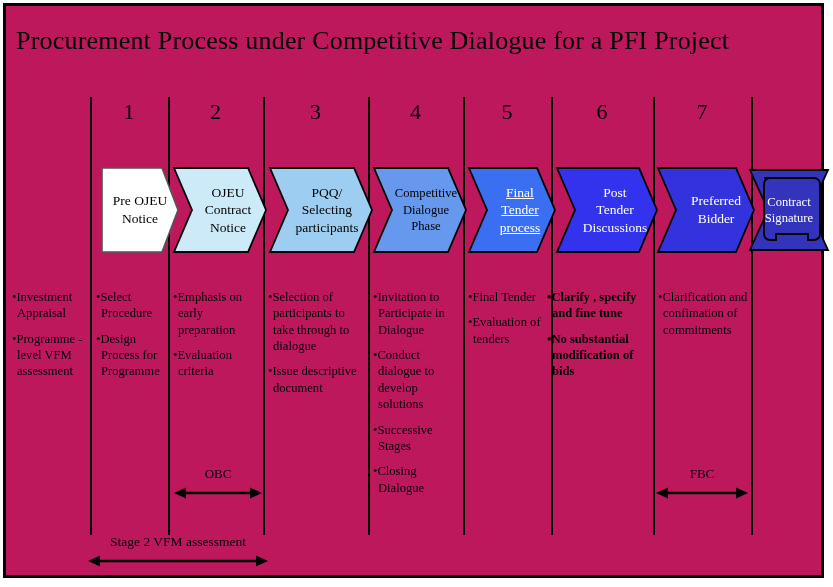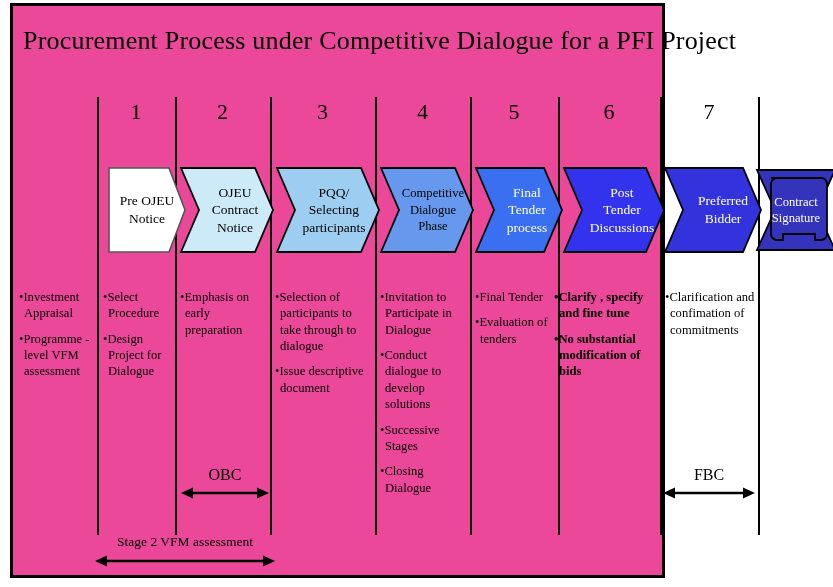--- a/index.html
+++ b/index.html
@@ -7,25 +7,24 @@
     background: #ffffff;
   }
   body {
     width: 833px; height: 587px;
     font-family: "Liberation Serif", "DejaVu Serif", serif;
     overflow: hidden;
   }
   #frame {
     position: absolute;
     left: 3px; top: 3px;
-    width: 655px; height: 575px;
+    width: 821px; height: 575px;
     border: 3px solid #000000;
     box-sizing: border-box;
-    background: #ec4899;
-    margin-left: 7px;
+    background: #be185d;
   }
   #canvas {
     position: absolute;
     left: 0; top: 0;
     width: 815px; height: 569px;
   }
   
   #title {
     position: absolute;
     left: 10px; top: 20px;
@@ -88,21 +87,21 @@
   
   .measure {
     position: absolute;
     height: 34px;
   }
   .measure .mlabel {
     position: absolute;
     width: 100%;
     text-align: center;
     top: -2px;
-    font-size: 16px;
+    font-size: 13px;
     color: #000;
   }
   .measure svg { position: absolute; left: 0; top: 16px; }
 
   
   .stagebar { position: absolute; height: 36px; }
   .stagebar .slabel {
     position: absolute;
     width: 100%;
     text-align: center;
@@ -164,21 +163,21 @@
       <svg width="96" height="92" viewBox="0 0 96 92">
         <polygon points="2,4 76,4 94,46 76,88 2,88 20,46" fill="#6699ee" stroke="#000000" stroke-width="1.8"></polygon>
       </svg>
       <div class="txt dark" style="padding-left:6px;padding-right:4px;font-size:12.6px;">Competitive<br>Dialogue<br>Phase</div>
     </div>
 
     <div class="shapewrap" style="left:461px; width:90px;">
       <svg width="90" height="92" viewBox="0 0 90 92">
         <polygon points="2,4 70,4 88,46 70,88 2,88 20,46" fill="#3b6ff2" stroke="#000000" stroke-width="1.8"></polygon>
       </svg>
-      <div class="txt white" style="padding-left:8px;padding-right:6px;">Final<br>Tender<br>process</div>
+      <div class="txt white" style="padding-left:8px;padding-right:6px;text-decoration:underline;">Final<br>Tender<br>process</div>
     </div>
 
     <div class="shapewrap" style="left:549px; width:104px;">
       <svg width="104" height="92" viewBox="0 0 104 92">
         <polygon points="2,4 84,4 102,46 84,88 2,88 20,46" fill="#3333ee" stroke="#000000" stroke-width="1.8"></polygon>
       </svg>
       <div class="txt white" style="padding-left:8px;padding-right:6px;">Post<br>Tender<br>Discussions</div>
     </div>
 
     <div class="shapewrap" style="left:650px; width:100px;">
@@ -196,25 +195,26 @@
       <div class="txt white" style="font-size:12.6px;">Contract<br>Signature</div>
     </div>
 
     <div class="bullets" style="left:6px; width:76px;">
       <div class="bl">•Investment Appraisal</div>
       <div class="bl">•Programme -level VFM assessment</div>
     </div>
 
     <div class="bullets" style="left:90px; width:72px;">
       <div class="bl">•Select Procedure</div>
-      <div class="bl">•Design Project for Dialogue</div>
+      <div class="bl">•Design Process for Programme</div>
     </div>
 
     <div class="bullets" style="left:167px; width:90px;">
       <div class="bl">•Emphasis on early preparation</div>
+      <div class="bl">•Evaluation criteria</div>
     </div>
 
     <div class="bullets" style="left:262px; width:98px;">
       <div class="bl">•Selection of participants to take through to dialogue</div>
       <div class="bl">•Issue descriptive document</div>
     </div>
 
     <div class="bullets" style="left:367px; width:88px;">
       <div class="bl">•Invitation to Participate in Dialogue</div>
       <div class="bl">•Conduct dialogue to develop solutions</div>

